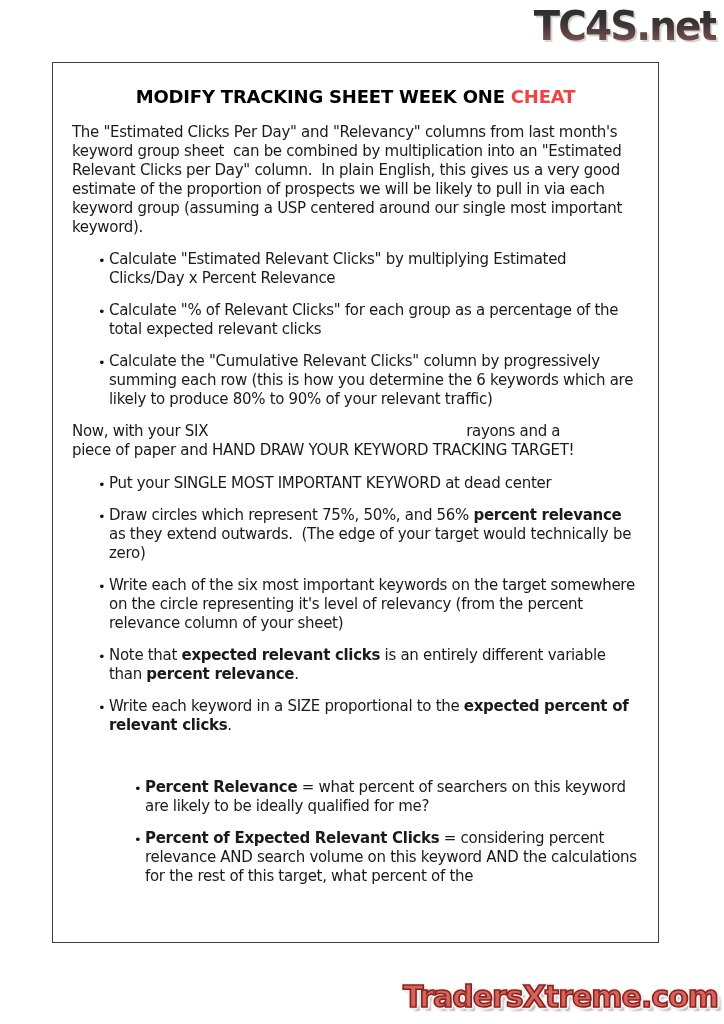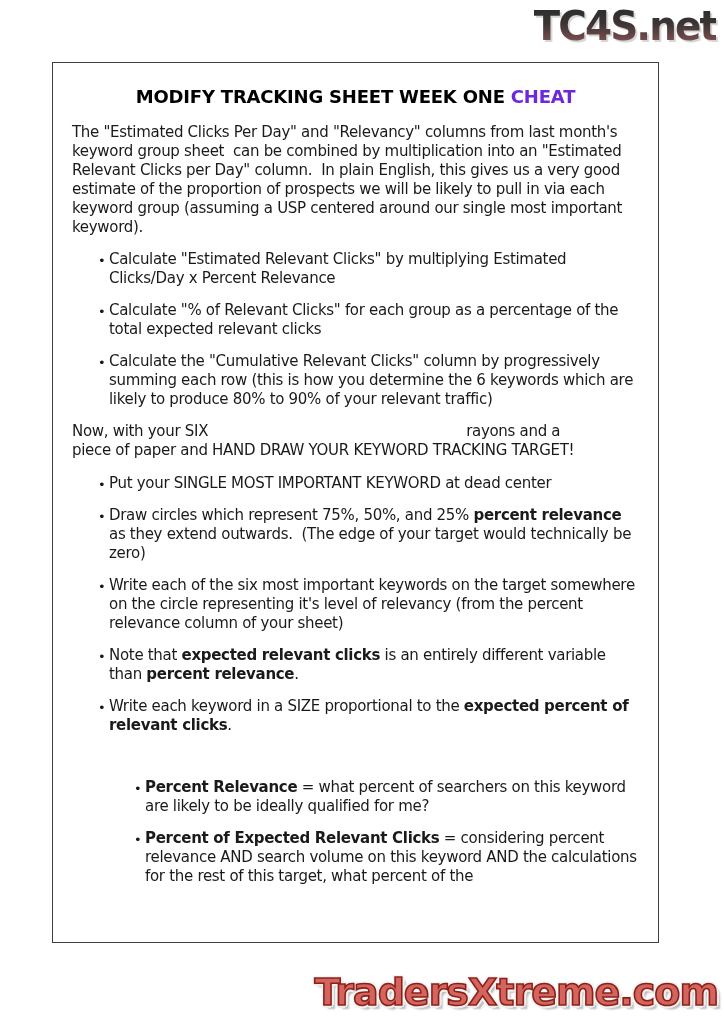--- a/index.html
+++ b/index.html
@@ -20,42 +20,42 @@
 
   
   .doc-box {
     position:absolute; left:52px; top:62px; width:607px; height:881px;
     border:1px solid #3f3f3f; background:#ffffff; overflow:hidden;
     padding:23px 19px 0 19px;
     color:#1a1a1a; font-size:15px; line-height:19px; letter-spacing:-0.3px;
   }
   .doc-title { text-align:center; font-size:18px; line-height:22px; font-weight:bold;
                color:#000000; margin-bottom:15px; letter-spacing:-0.2px; }
-  .doc-title .hl { color:#6d28d9;text-align:center; }
+  .doc-title .hl { color:#ef4444;text-align:center; }
   .doc-box p { margin-bottom:13px; white-space:pre-wrap; }
 
   ul.blist { list-style:none; margin:0 0 13px 26px; }
   ul.blist li { position:relative; padding-left:11px; margin-bottom:13px; white-space:pre-wrap; }
   ul.blist li::before { content:"\2022"; position:absolute; left:0; top:1px; font-size:13px; }
   ul.nested { margin-left:62px; margin-top:43px; }
 
   
   .wm-para { position:relative; margin-bottom:14px; }
   .wm-line1 { display:flex; white-space:pre; }
   .wm-gap { display:inline-block; width:258px; }
   .wm-line2 { white-space:pre-wrap; }
   .watermark { position:absolute; left:146px; top:-17px; width:292px; height:52px;
                pointer-events:none; }
   .watermark svg { filter:drop-shadow(3px 3px 1px rgba(120,120,120,0.55)); }
 
   
   .bottom-logo {
     position:absolute; right:6px; bottom:10px;
     font-family:"DejaVu Sans", sans-serif; font-weight:bold;
-    font-size:38px; letter-spacing:-1px;
+    font-size:30px; letter-spacing:-1px;
     color:#d4645e; -webkit-text-stroke:1.6px #8c2018;
     text-shadow:
       2px 2px 0 #efefef, -2px -2px 0 #f4f4f4, 2px -2px 0 #f4f4f4, -2px 2px 0 #f4f4f4,
       0 3px 0 #ececec, 3px 0 0 #ececec, 4px 4px 2px #bdbdbd;
   }
 </style>
 </head>
 <body>
 
 <div class="page">
@@ -76,21 +76,21 @@
     </ul>
 
     <div class="wm-para">
       <div class="wm-line1"><span>Now, with your SIX</span><span class="wm-gap"></span><span>rayons and a</span></div>
       <div class="wm-line2">piece of paper and HAND DRAW YOUR KEYWORD TRACKING TARGET!</div>
 
     </div>
 
     <ul class="blist">
       <li><span>Put your SINGLE MOST IMPORTANT KEYWORD at dead center</span></li>
-      <li><span>Draw circles which represent 75%, 50%, and 25% </span><b>percent relevance</b><span> as they extend outwards.  (The edge of your target would technically be zero)</span></li>
+      <li><span>Draw circles which represent 75%, 50%, and 56% </span><b>percent relevance</b><span> as they extend outwards.  (The edge of your target would technically be zero)</span></li>
       <li><span>Write each of the six most important keywords on the target somewhere on the circle representing it's level of relevancy (from the percent relevance column of your sheet)</span></li>
       <li><span>Note that </span><b>expected relevant clicks</b><span> is an entirely different variable than </span><b>percent relevance</b><span>.</span></li>
       <li><span>Write each keyword in a SIZE proportional to the </span><b>expected percent of relevant clicks</b><span>.</span></li>
     </ul>
 
     <ul class="blist nested">
       <li><b>Percent Relevance</b><span> = what percent of searchers on this keyword are likely to be ideally qualified for me?</span></li>
       <li><b>Percent of Expected Relevant Clicks</b><span> = considering percent relevance AND search volume on this keyword AND the calculations for the rest of this target, what percent of the</span></li>
     </ul>
 

